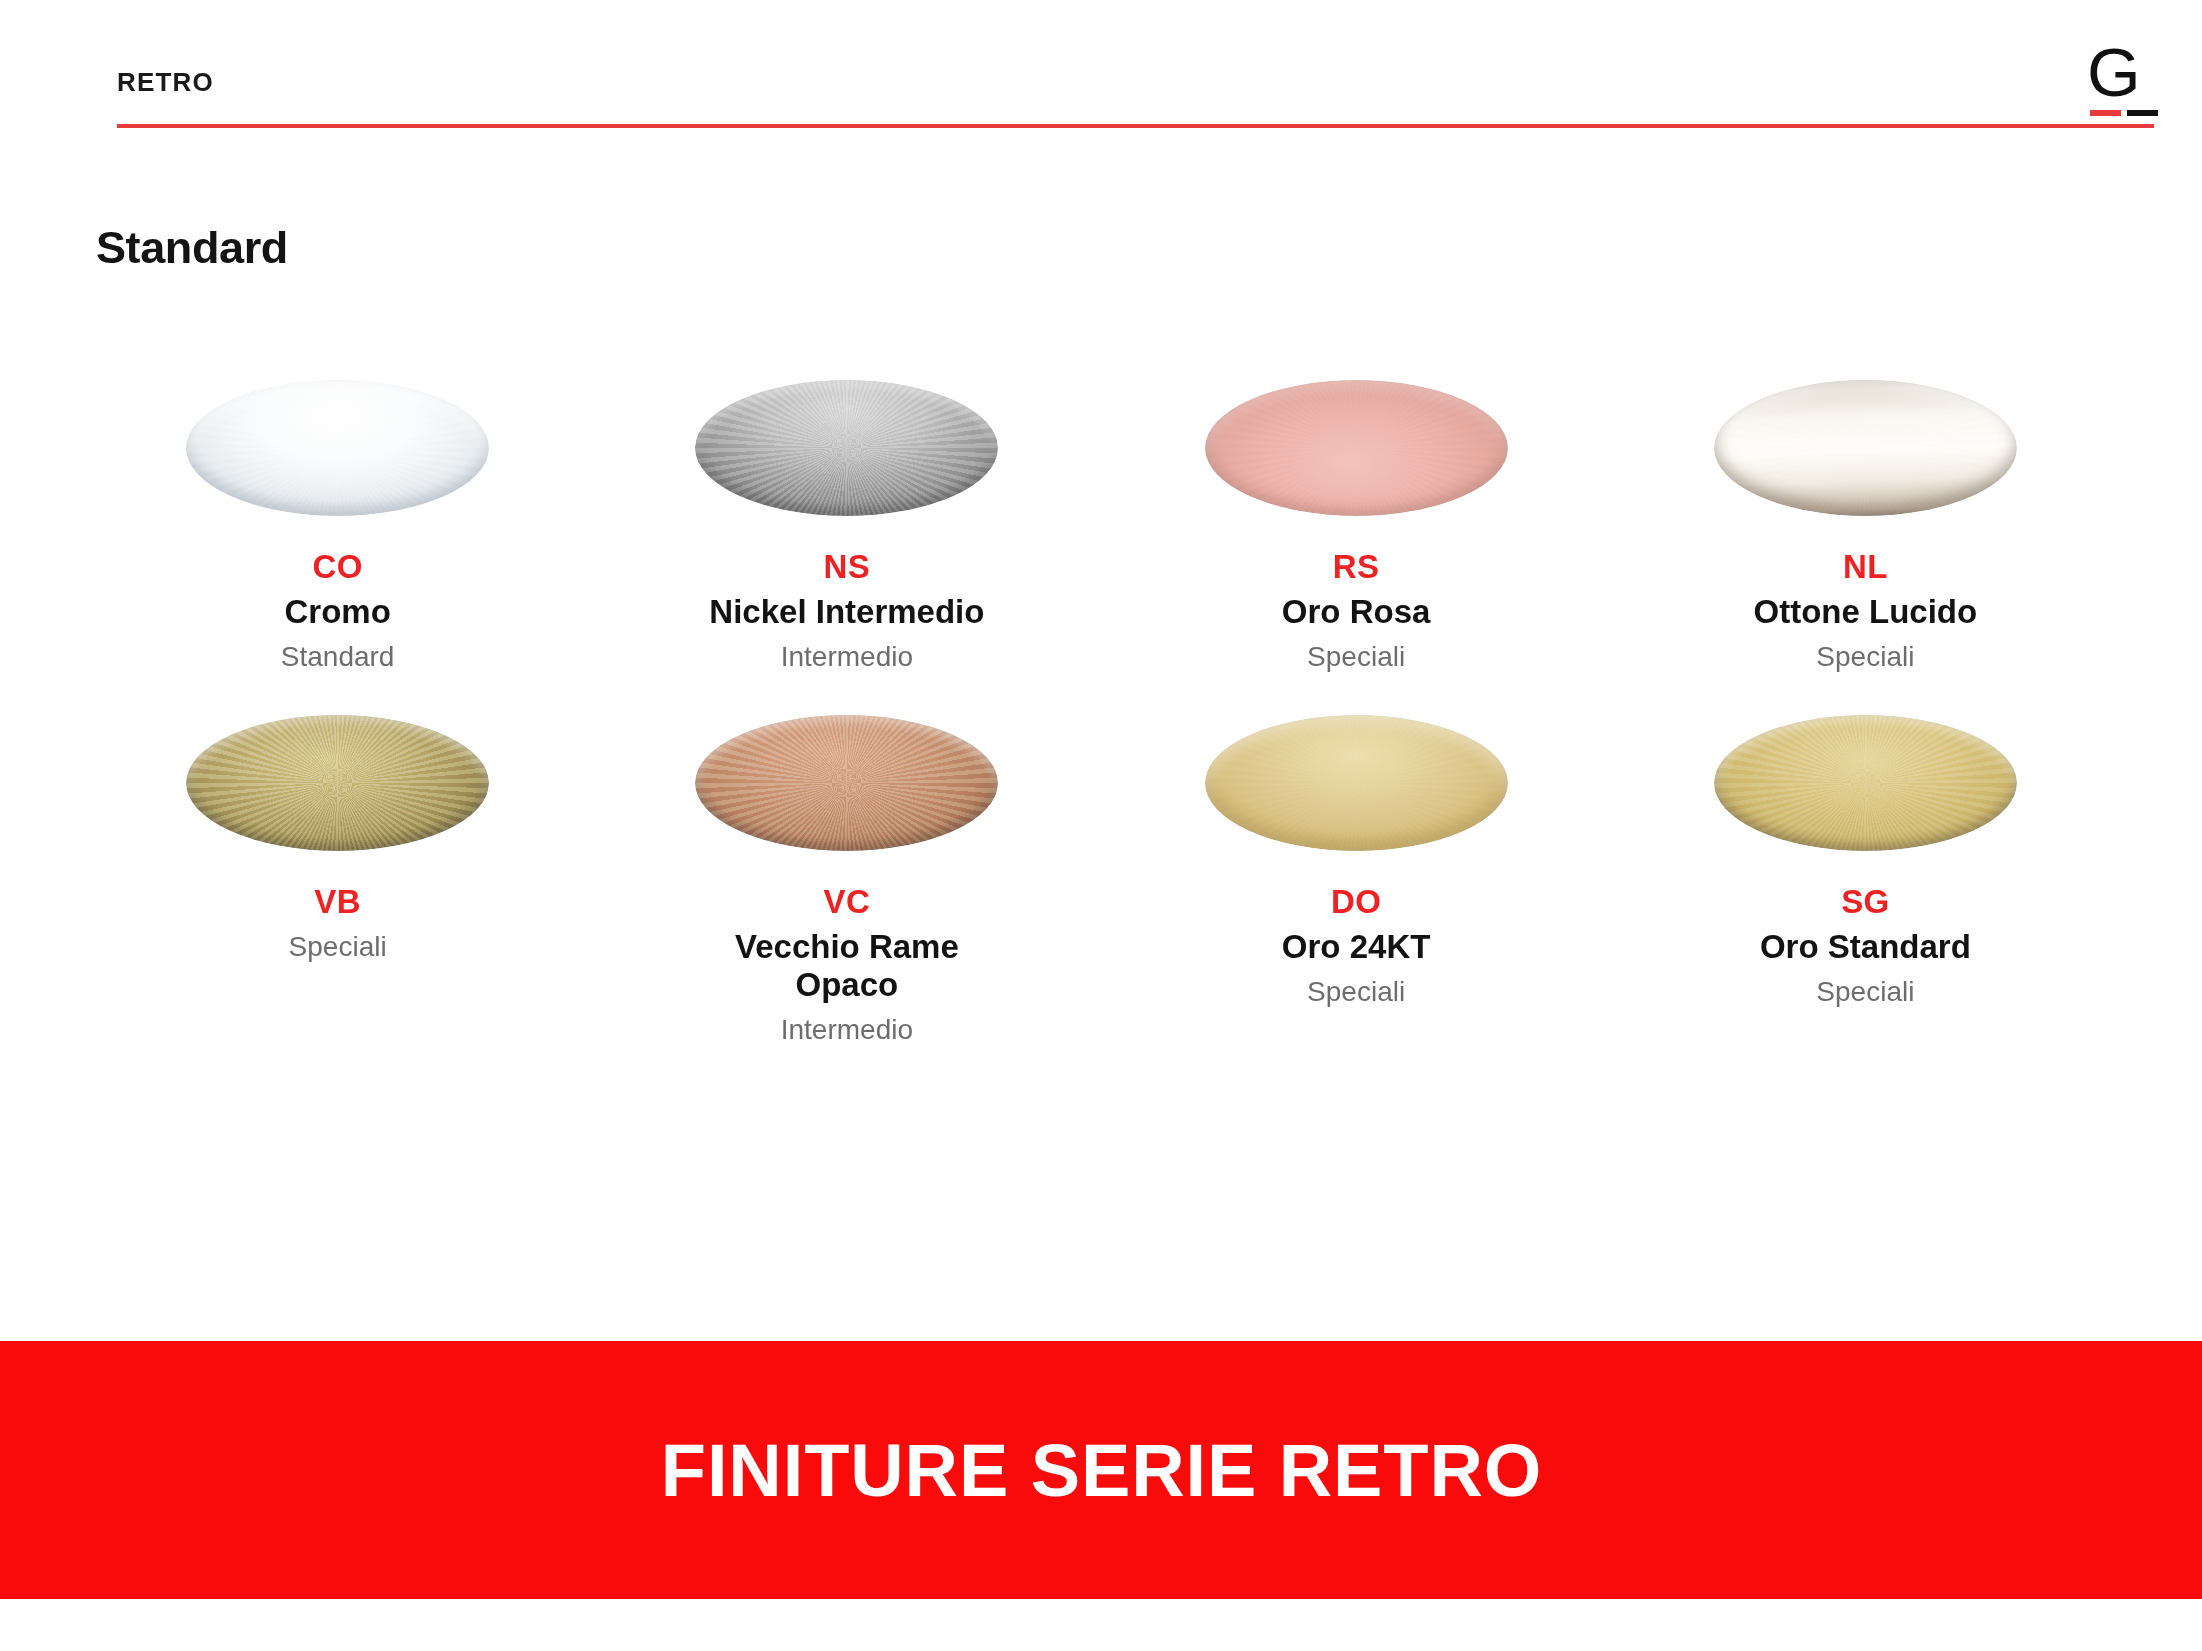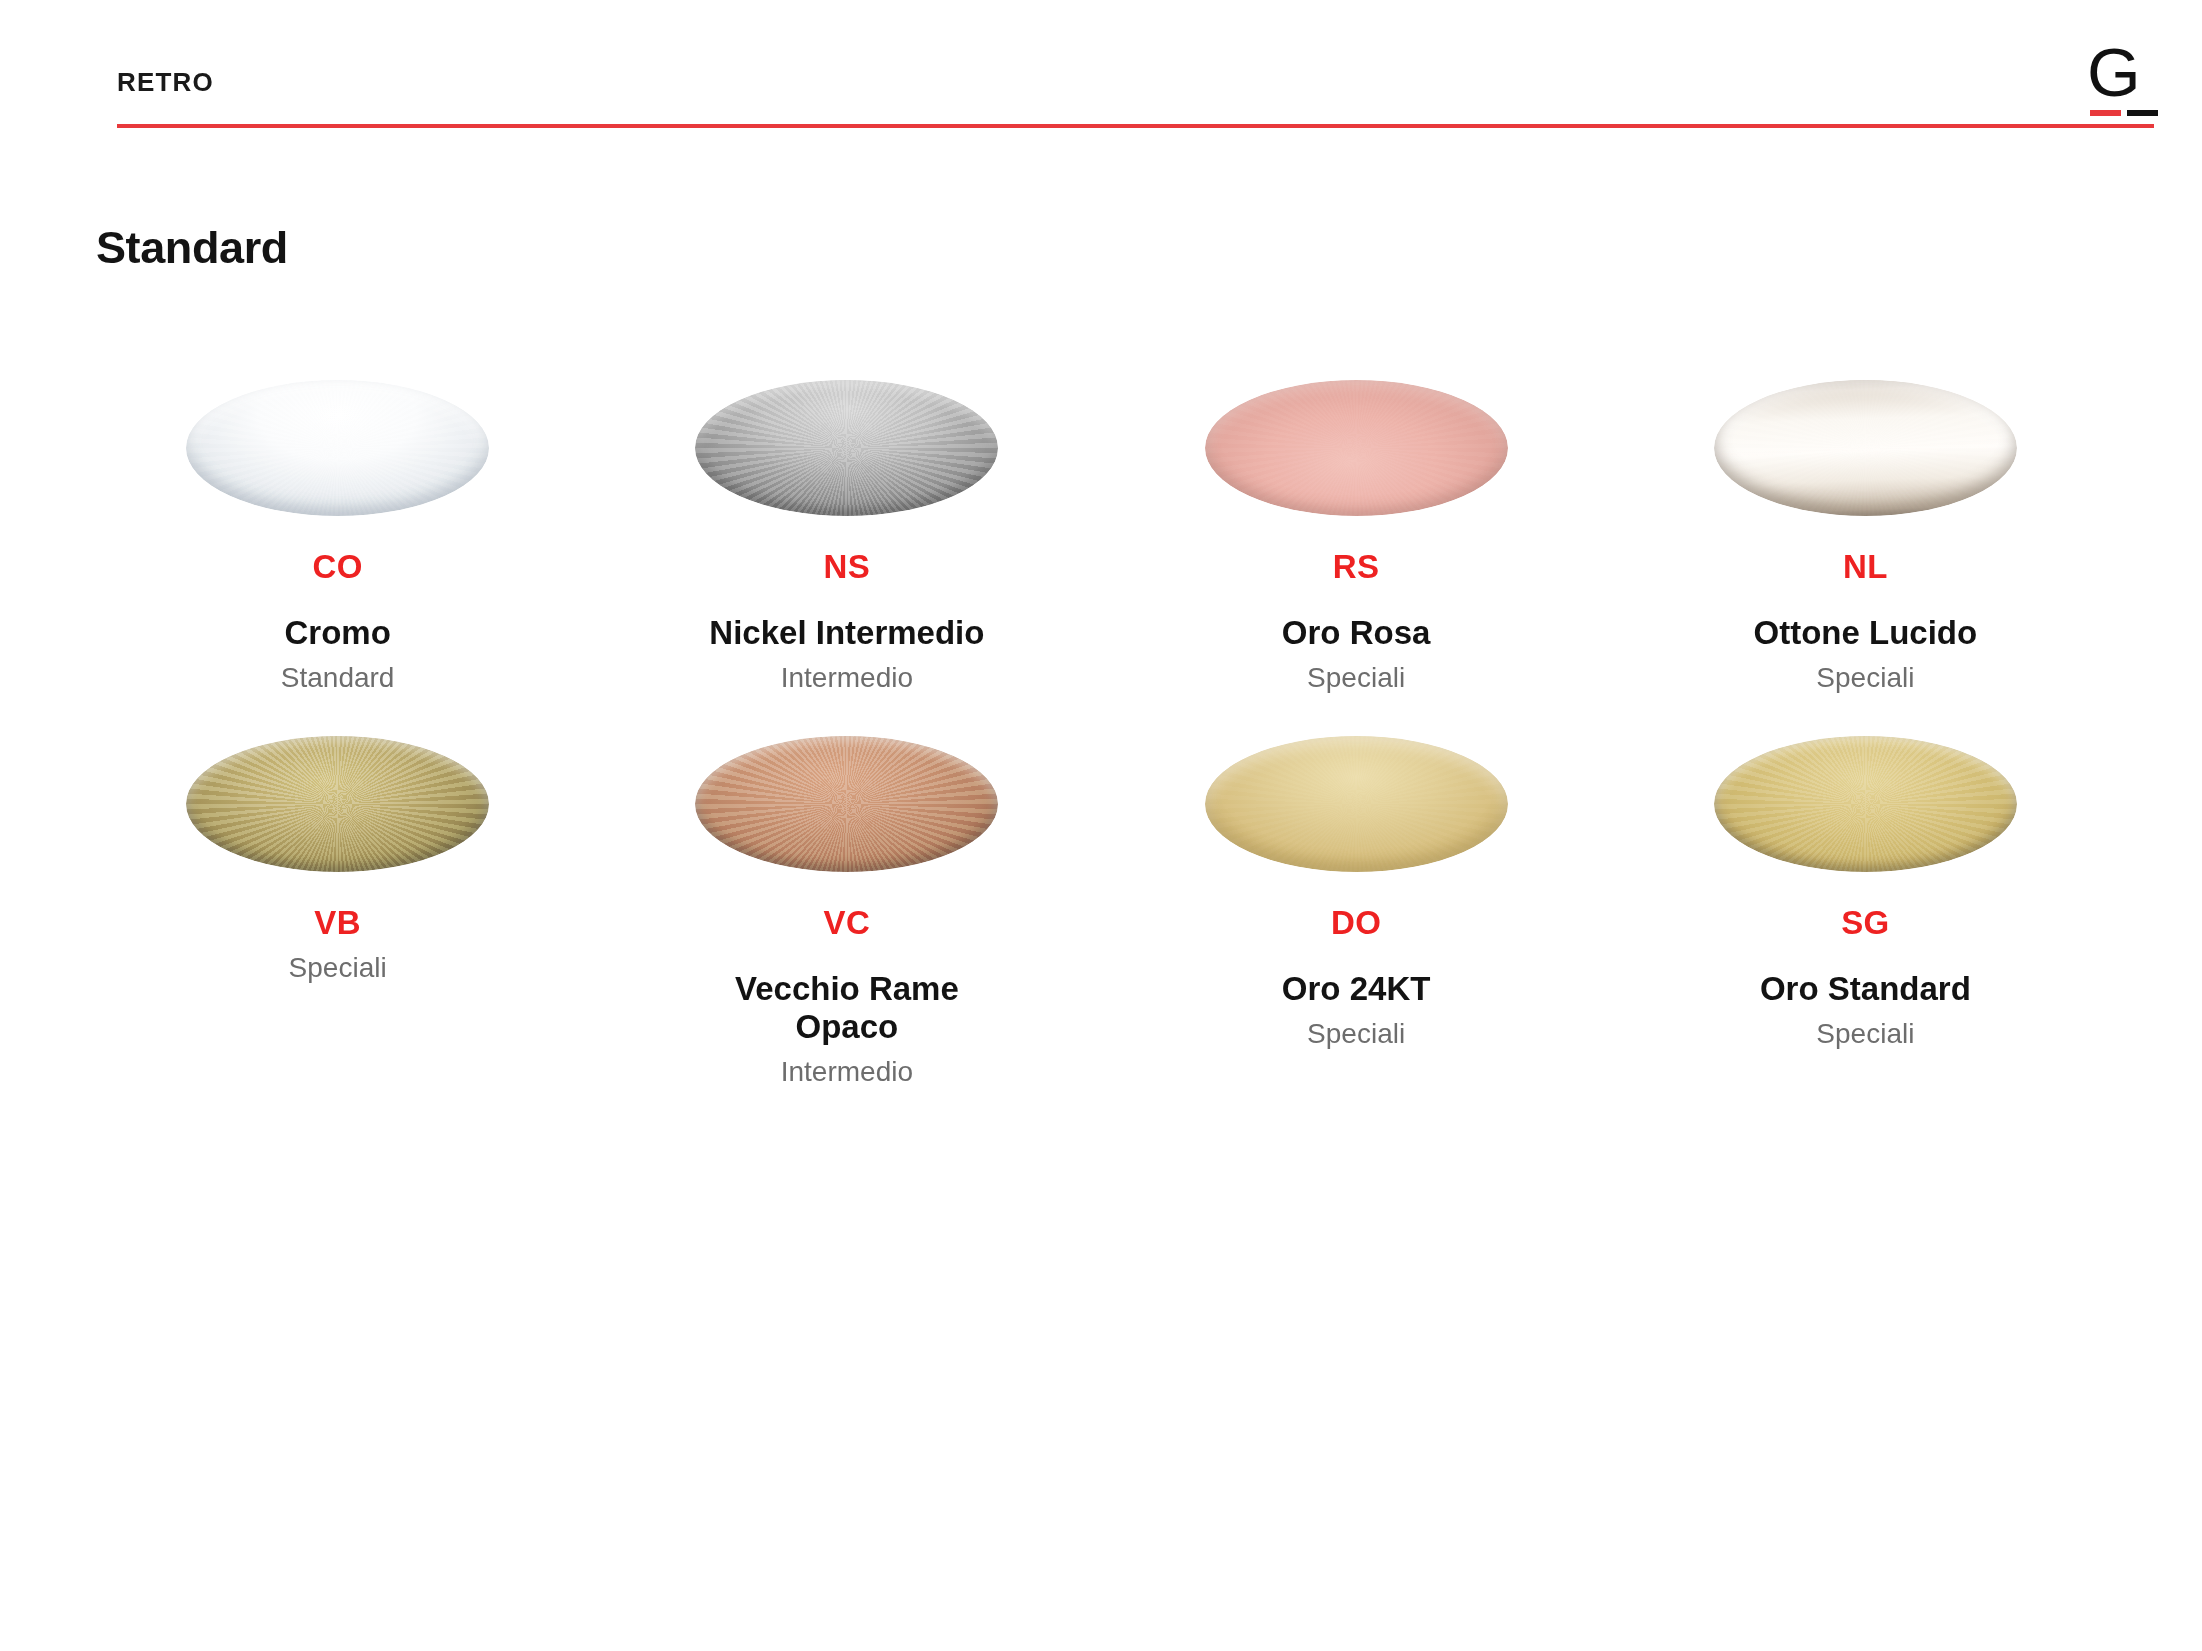--- a/index.html
+++ b/index.html
@@ -219,21 +219,21 @@
     color: #ee2222;
     letter-spacing: 0.4px;
     margin-top: 12px;
     text-align: center;
   }
   .name {
     font-size: 33px;
     font-weight: bold;
     color: #131313;
     text-align: center;
-    margin-top: 28px;
+    margin-top: 7px;
     line-height: 1.14;
     max-width: 310px;
   }
   .tier {
     font-size: 28px;
     font-weight: 300;
     color: #6d6d6d;
     text-align: center;
     margin-top: 10.3px;
   }
@@ -367,15 +367,18 @@
             <div class="brush"></div>
             <div class="rim"></div>
           </div>
         </div>
         <div class="code">SG</div>
         <div class="name">Oro Standard</div>
         <div class="tier">Speciali</div>
       </div>
     </div>
 
+  <div class="footer">
+    <div class="footer-title">FINITURE SERIE RETRO</div>
+  </div>
 
 </div>
 
 
 </body></html>

